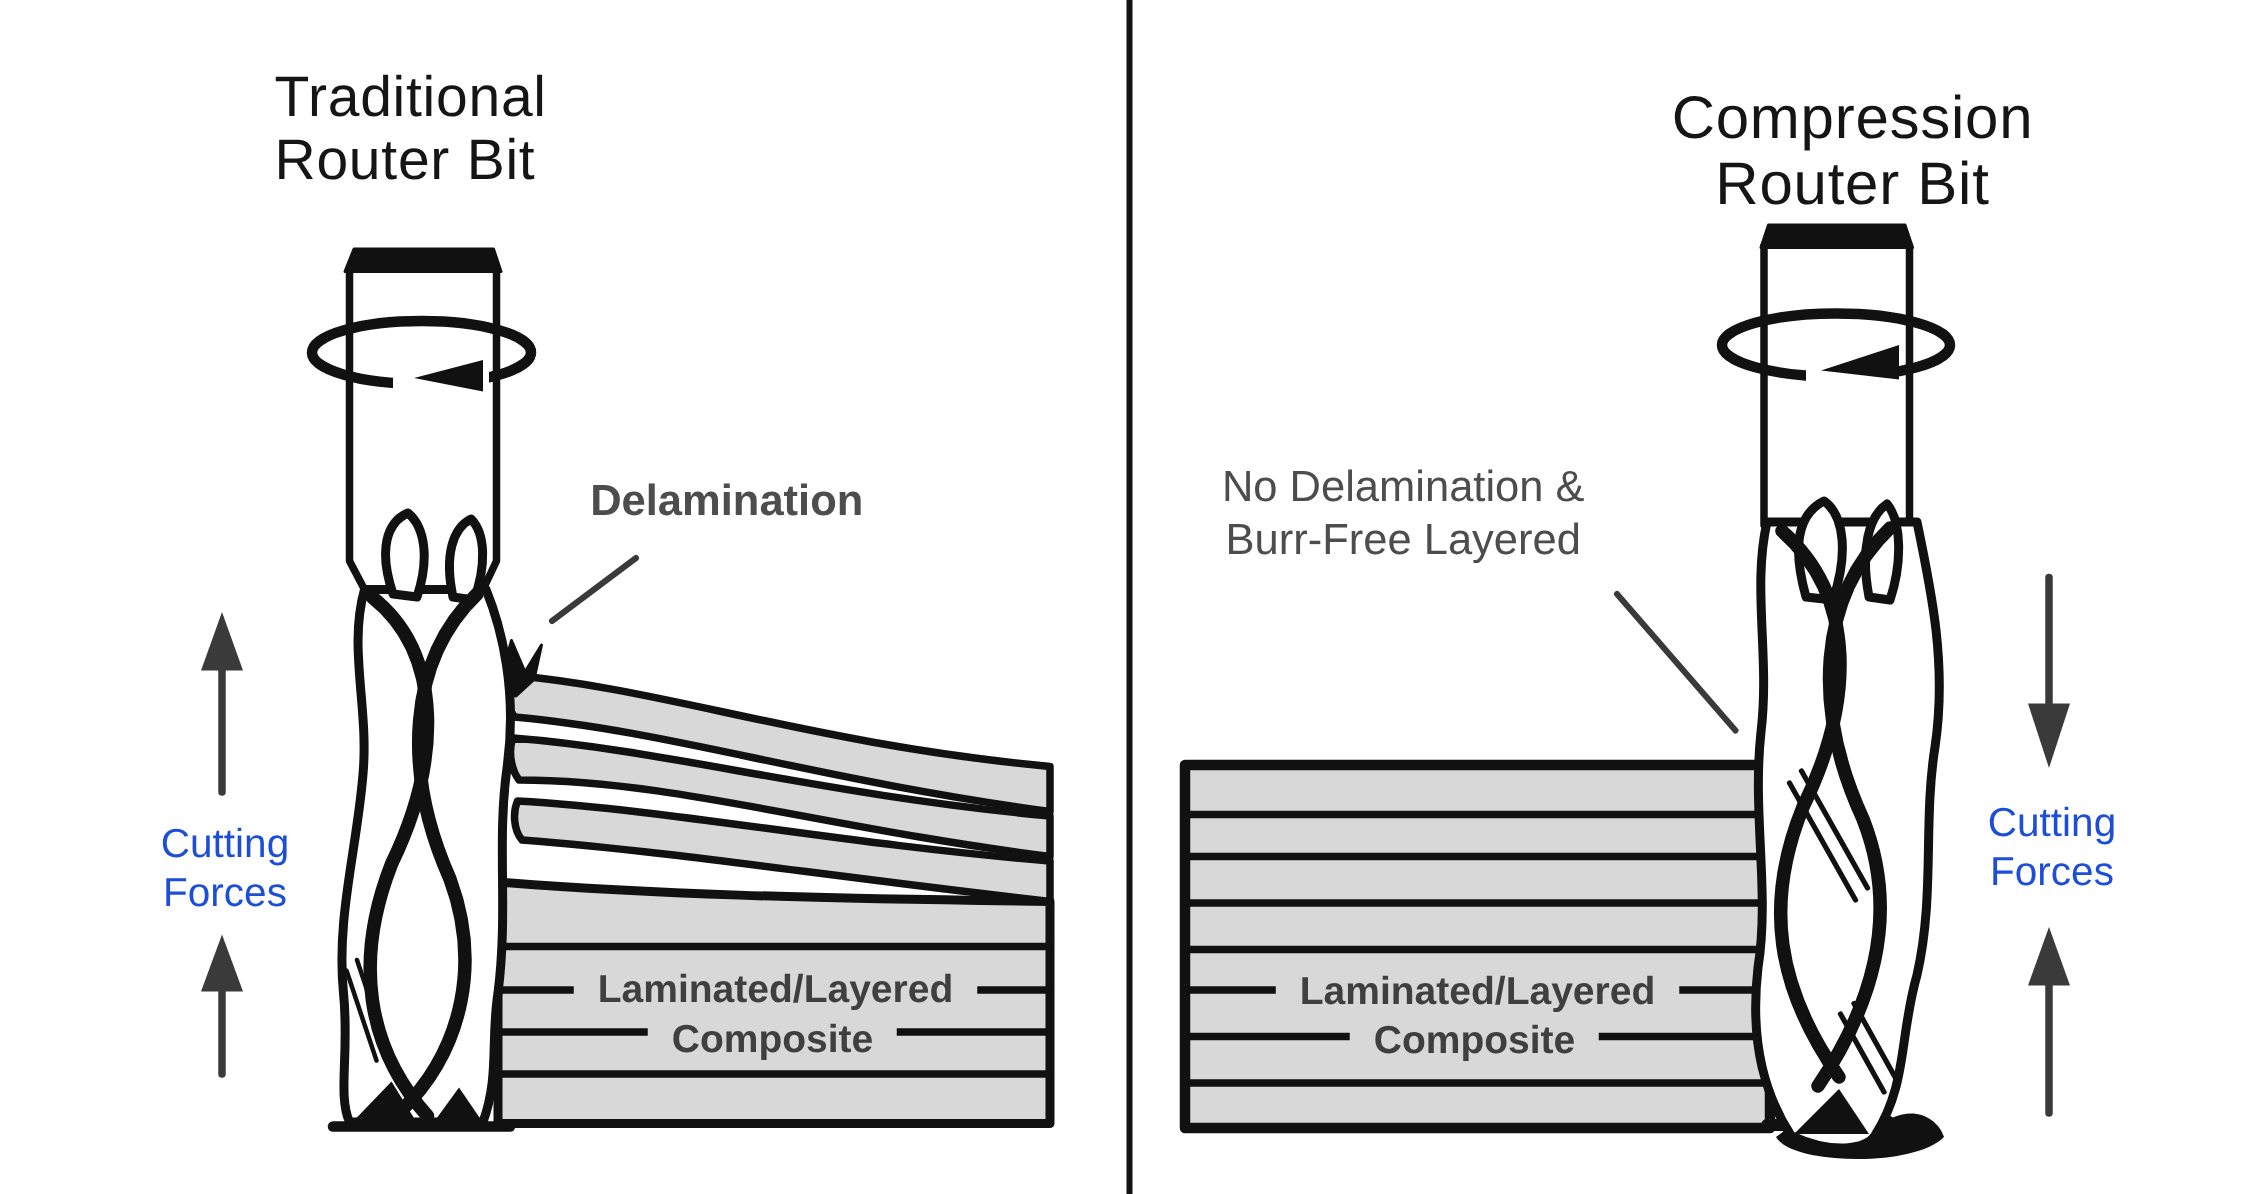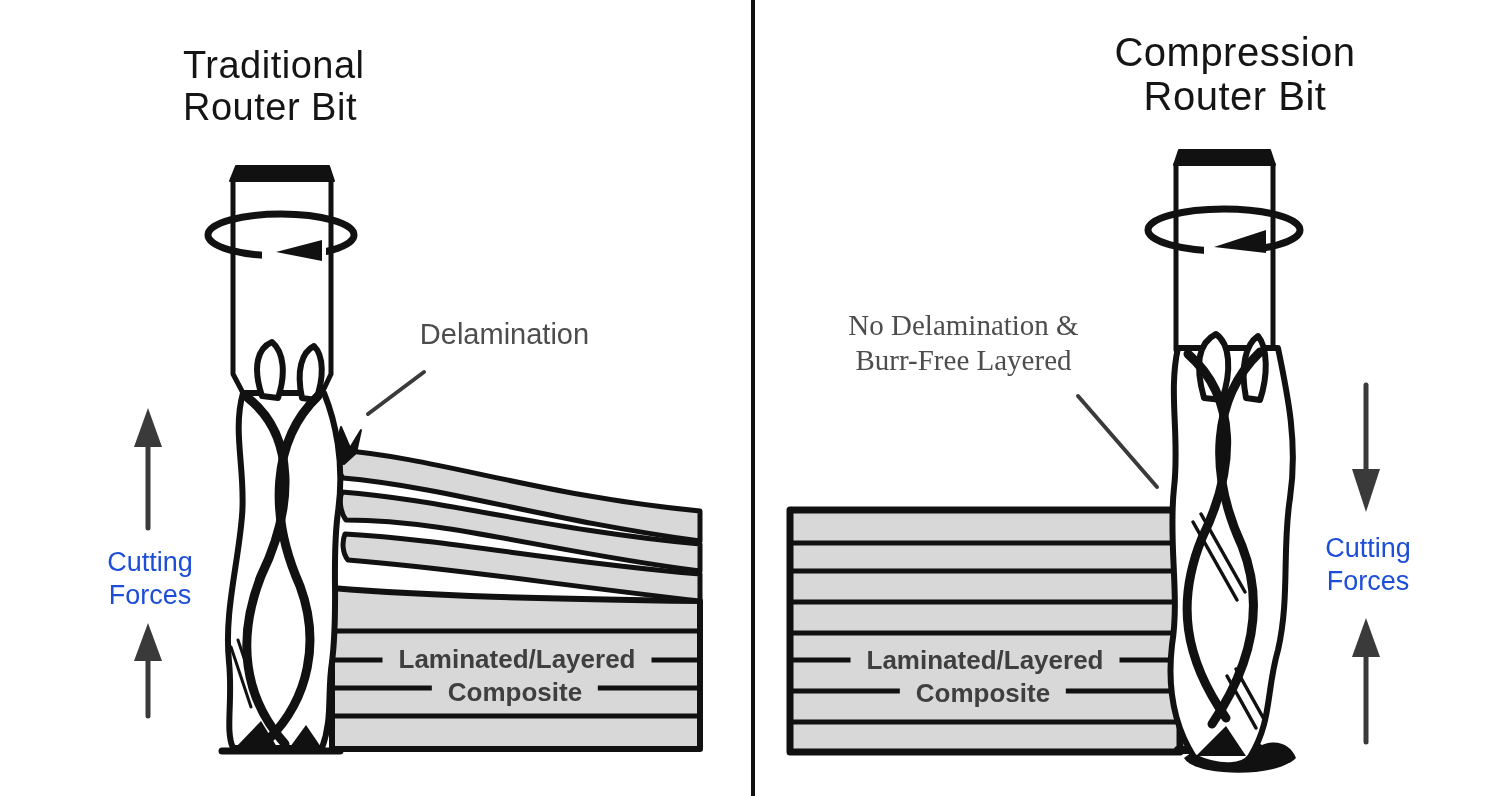--- a/index.html
+++ b/index.html
@@ -6,21 +6,21 @@
   #stage{
     position:relative;
     width:1452px;height:796px;
     background:#ffffff;
     font-family:"Liberation Sans", sans-serif;
     overflow:hidden;
   }
   #artwork{position:absolute;left:0;top:0;width:1500px;height:796px;}
   .txt{position:absolute;color:#4d4d4d;}
   .title{color:#151515;font-size:38px;line-height:42px;font-weight:400;letter-spacing:0.5px;}
-  .title.right{font-size:40px;line-height:44px;text-align:center;}
+  .title.right{font-size:40px;line-height:44px;text-align:center;margin-top:27px;}
   .callout{font-size:29px;line-height:36px;text-align:center;font-weight:400;}
   .forces{font-size:27px;line-height:33px;text-align:center;font-weight:400;color:#1d4ed8;}
   .matlabel{
     font-size:26px;line-height:30px;font-weight:600;color:#3f3f3f;
     background:#d8d8d8;padding:0 16px;white-space:nowrap;
     transform:translateX(-50%);
     text-align:right;
   }
 </style>
 </head>
@@ -151,25 +151,25 @@
   <div class="txt title" style="left:183px;top:44px;">
     <div>Traditional</div>
     <div>Router Bit</div>
   </div>
 
   <div class="txt title right" style="left:1060px;top:30px;width:350px;">
     <div>Compression</div>
     <div>Router Bit</div>
   </div>
 
-  <div class="txt callout" style="left:402px;top:316px;width:205px;">
+  <div class="txt callout" style="left:382px;top:316px;width:205px;font-weight:bold;">
     <div>Delamination</div>
   </div>
 
-  <div class="txt callout" style="left:806px;top:308px;width:315px;line-height:35px;font-family:Liberation Serif, serif;">
+  <div class="txt callout" style="left:778px;top:308px;width:315px;line-height:35px;">
     <div>No Delamination &amp;</div>
     <div>Burr-Free Layered</div>
   </div>
 
   <div class="txt forces" style="left:92px;top:546px;width:116px;">
     <div>Cutting</div>
     <div>Forces</div>
   </div>
 
   <div class="txt forces" style="left:1310px;top:532px;width:116px;">

